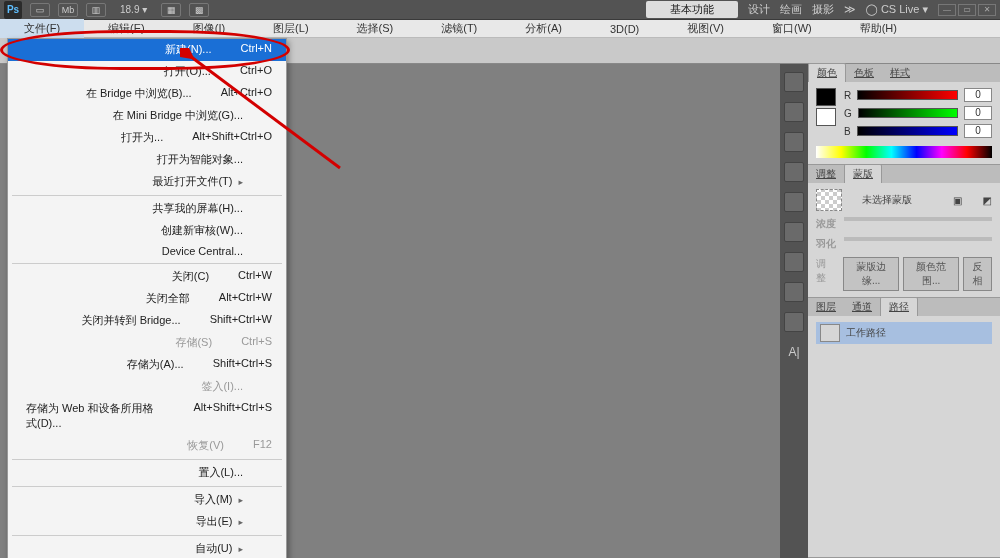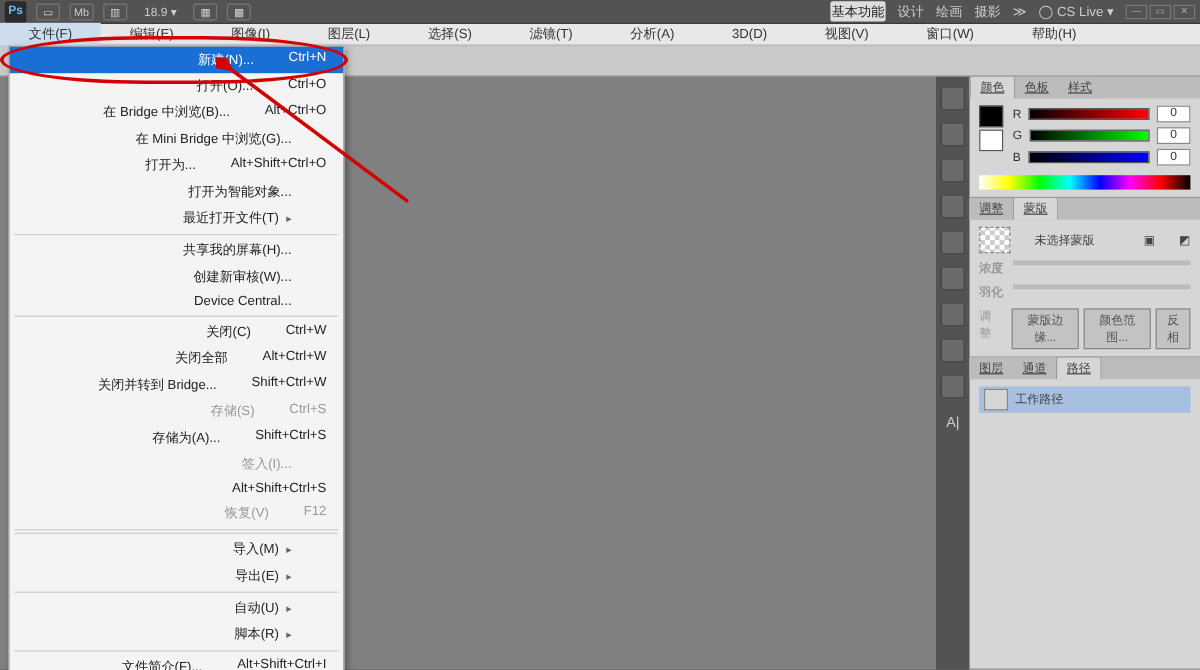--- a/index.html
+++ b/index.html
@@ -2,21 +2,21 @@
 <html><head>
 <meta charset="utf-8">
 <style>
   * { margin: 0; padding: 0; box-sizing: border-box; font-family: "Microsoft YaHei", "Segoe UI", Tahoma, sans-serif; }
   body { width: 1000px; height: 558px; background: #535353; overflow: hidden; font-size: 11px; color: #333; }
   .topbar { height: 20px; background: #535353; display: flex; align-items: center; padding: 0 4px; gap: 8px; color: #ccc; border-bottom:1px solid #3a3a3a;}
   .ps-logo { width: 18px; height: 18px; background: #2b2b2b; color: #5fbfff; font-weight: bold; font-size: 10px; display: flex; align-items:center; justify-content:center; border-radius:2px;}
   .top-icon { width: 20px; height: 14px; border: 1px solid #777; border-radius:2px; display:flex;align-items:center;justify-content:center; font-size:9px; color:#ccc;}
   .zoom-lbl { font-size: 10px; color: #ccc; margin: 0 6px; }
   .top-right { margin-left:auto; display:flex; align-items:center; gap:10px; }
-  .pill { background:#ddd; color:#222; padding:1px 1px; border-radius:2px; font-size:11px;}
+  .pill { background:#ddd; color:#222; padding:1px 24px; border-radius:2px; font-size:11px;}
   .txt-link { color:#ccc; font-size:11px;}
   .win-btns { display:flex; gap:2px; }
   .win-btn { width:18px; height:12px; border:1px solid #777; font-size:8px; color:#aaa; display:flex;align-items:center;justify-content:center;}
   .menubar { height: 18px; background: #e8e8e8; display: flex; align-items: center; border-bottom:1px solid #bbb;}
   .menubar span { padding: 2px 24px; font-size: 11px; color:#333; cursor:default;}
   .menubar span.active { background:#cde; }
   .optionsbar { height: 26px; background: #c9c9c9; border-bottom:1px solid #888; display:flex; align-items:center; padding:0 8px; gap:12px; color:#666; font-size:10px;}
   .optionsbar .icon-cluster { display:flex; gap:4px; }
   .optionsbar .mini { width:16px; height:16px; border:1px solid #999; background:#ddd;}
   .workspace { position:absolute; top:64px; left:0; right:0; bottom:0; background:#808080; }
@@ -189,27 +189,32 @@
     </div>
     <div class="dd-item">
       <span>存储为(A)...</span>
       <span>Shift+Ctrl+S</span>
     </div>
     <div class="dd-item disabled">
       <span>签入(I)...</span>
       <span></span>
     </div>
     <div class="dd-item">
+      <span>存储为 Web 和设备所用格式(D)...</span>
       <span>Alt+Shift+Ctrl+S</span>
     </div>
     <div class="dd-item disabled">
       <span>恢复(V)</span>
       <span>F12</span>
     </div>
     <div class="dd-sep"></div>
+    <div class="dd-item">
+      <span>置入(L)...</span>
+      <span></span>
+    </div>
     <div class="dd-sep"></div>
     <div class="dd-item">
       <span class="dd-arrow">导入(M)</span>
       <span></span>
     </div>
     <div class="dd-item">
       <span class="dd-arrow">导出(E)</span>
       <span></span>
     </div>
     <div class="dd-sep"></div>

